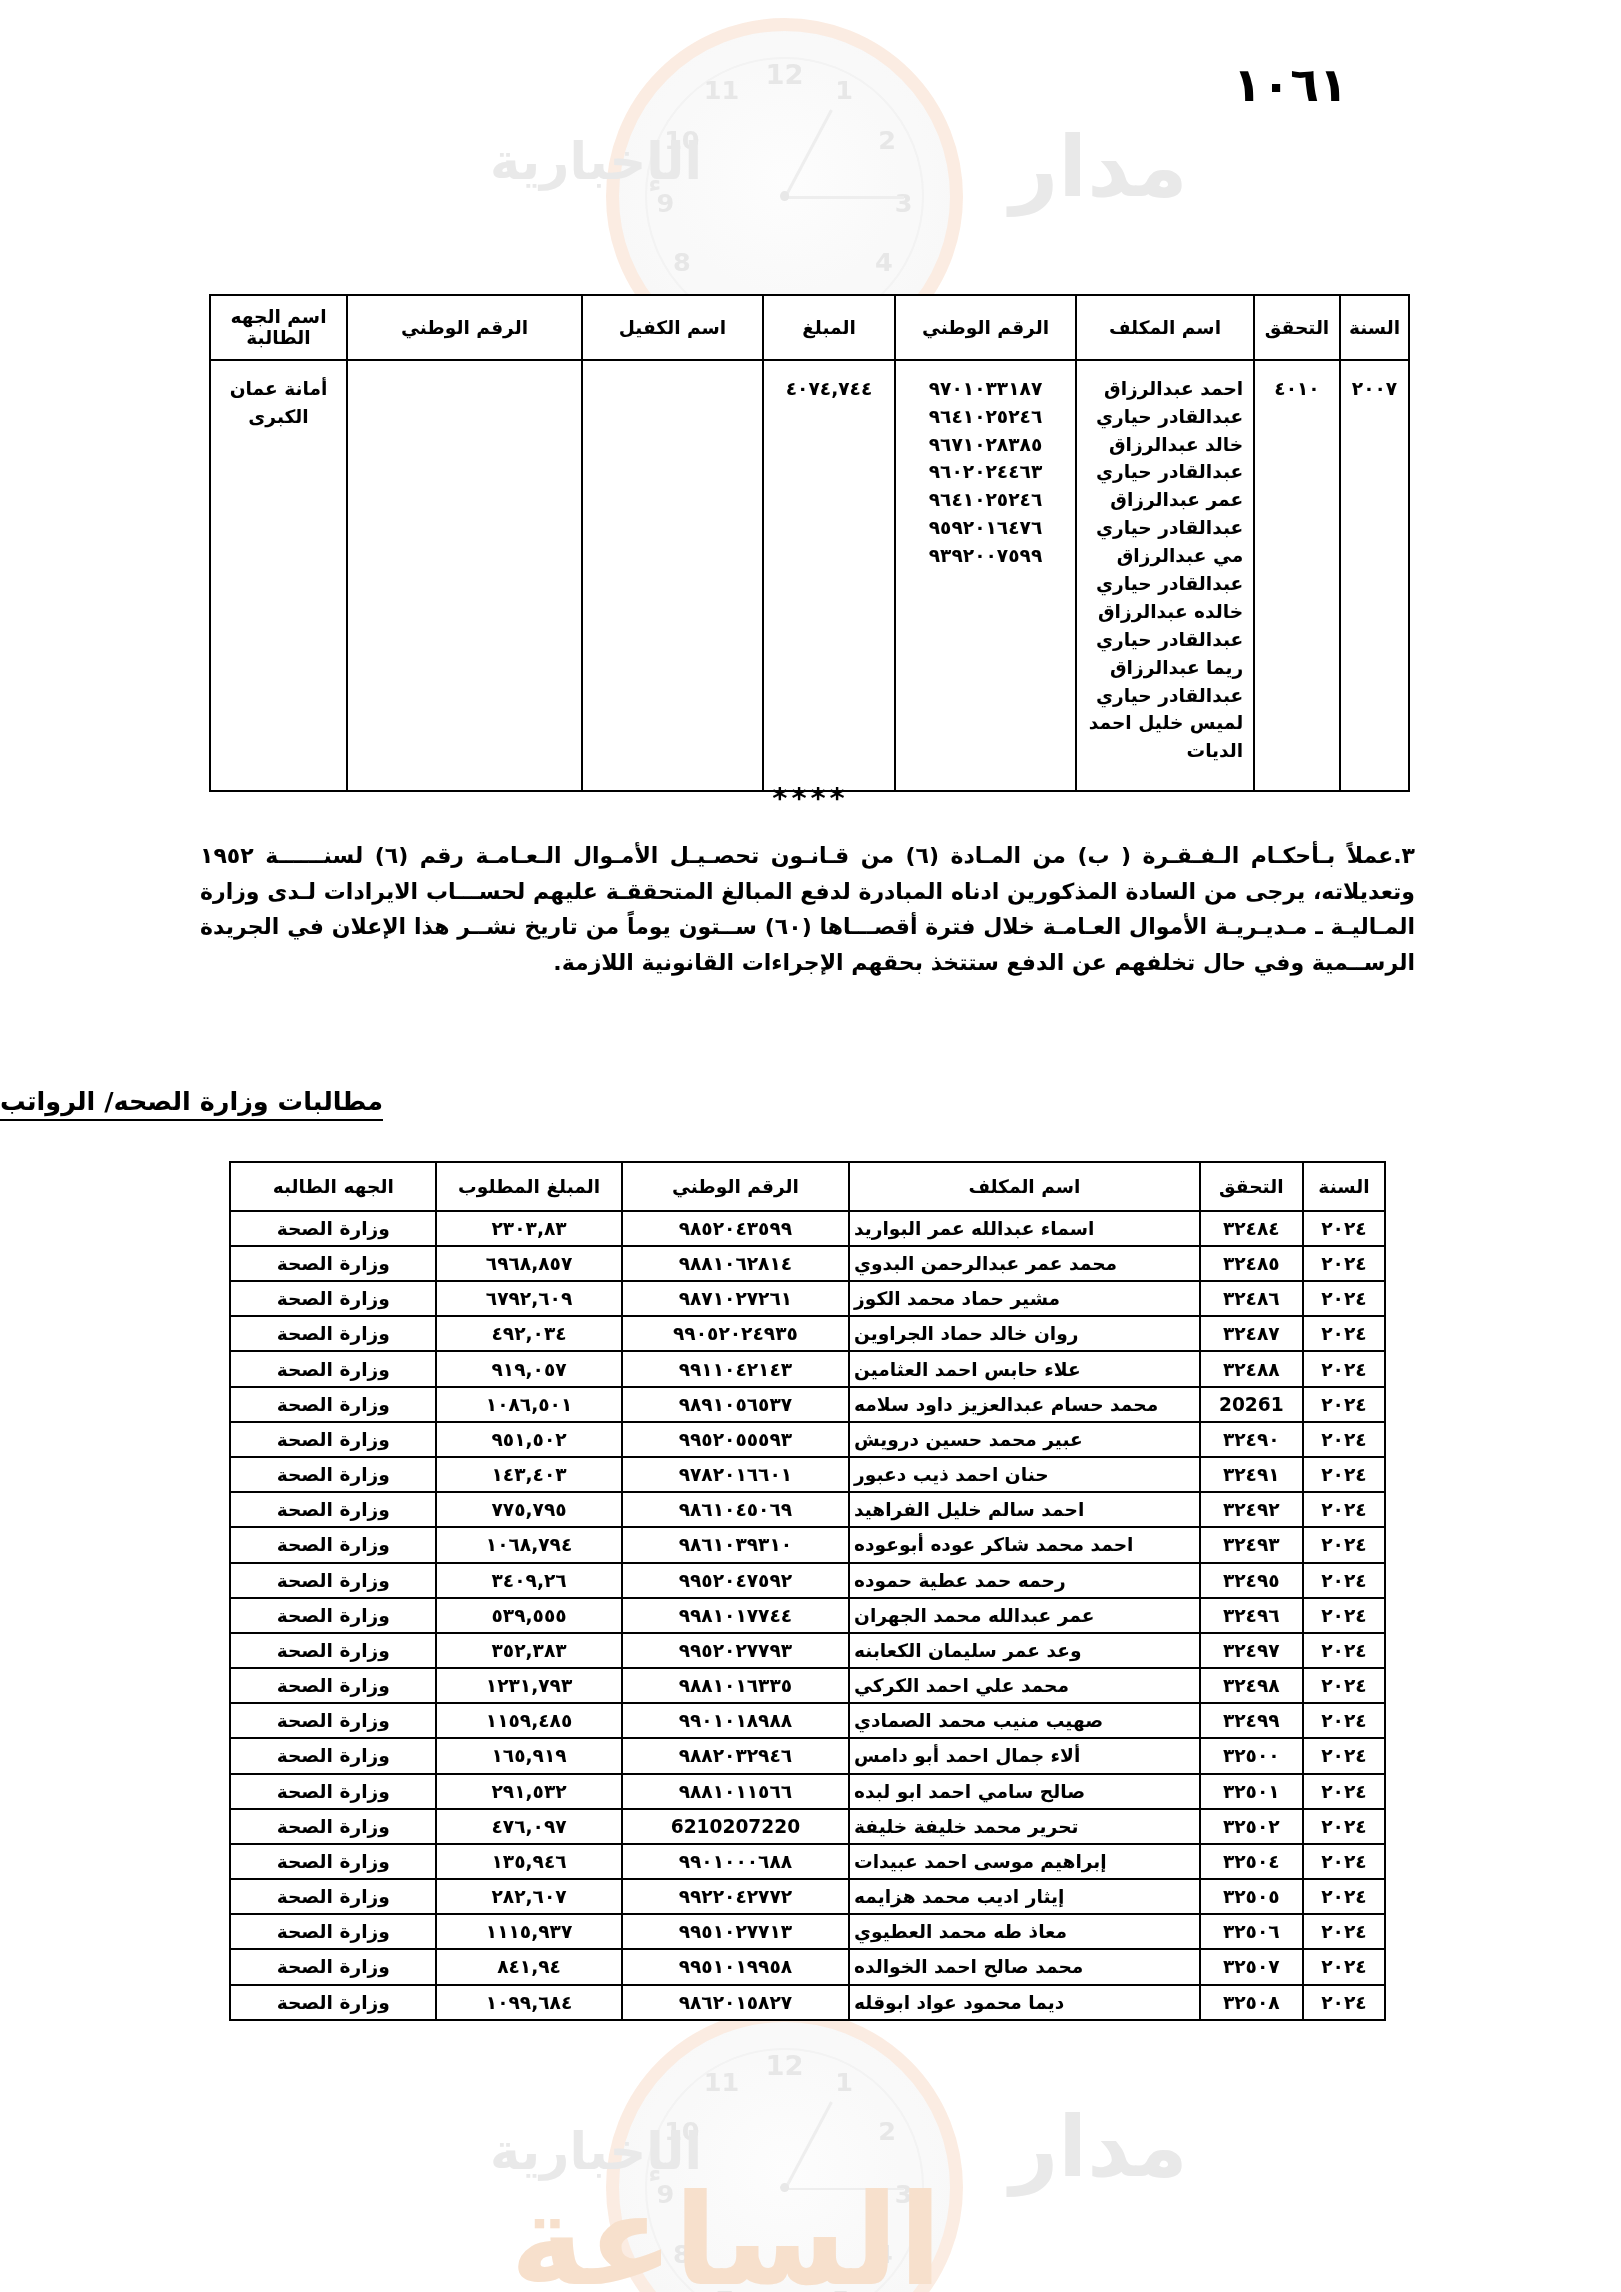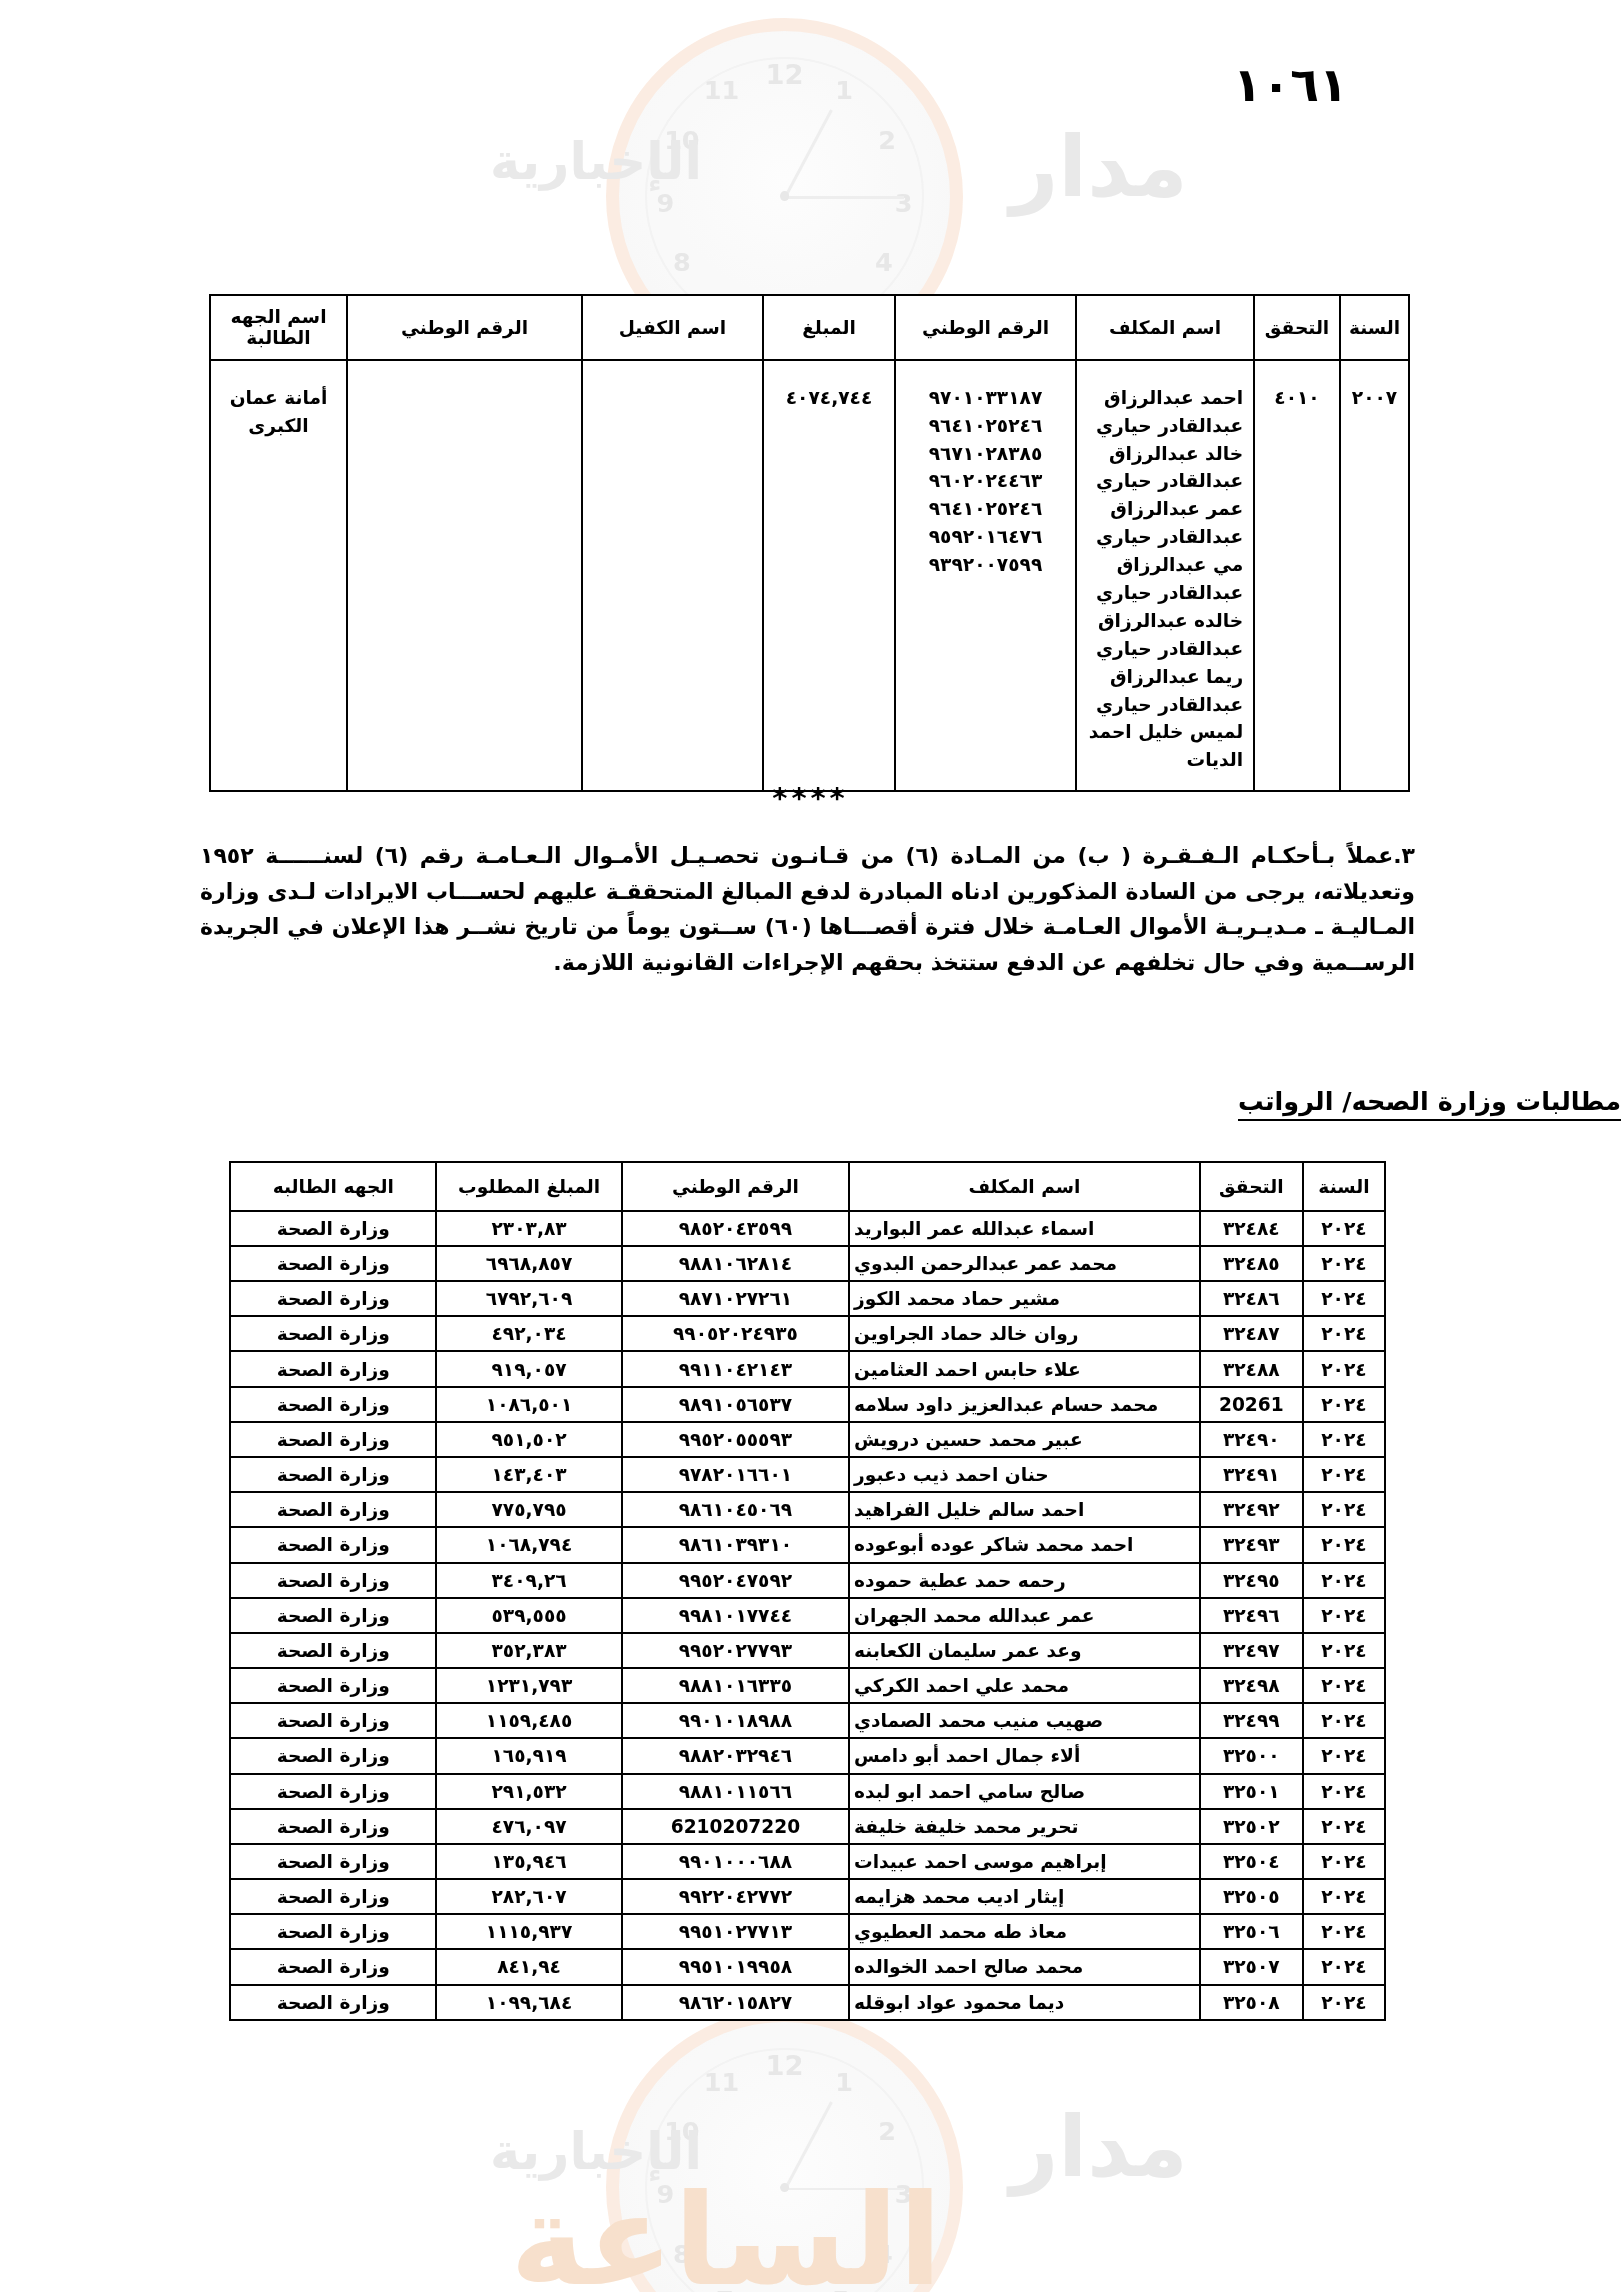--- a/index.html
+++ b/index.html
@@ -142,21 +142,21 @@
   
   #table-claims-amman {
     top: 294px;
     right: 211px;
     width: 1201px;
   }
   #table-claims-amman th { height: 57px; }
   #table-claims-amman td {
     font-size: 18.6px;
     line-height: 1.5;
-    padding-top: 23px;
+    padding-top: 14px;
   }
   #table-claims-amman td.names { text-align: right; padding-right: 9.8px; margin-top: 28px; }
   #table-claims-amman td.numcol { text-align: center; letter-spacing: 1px; }
   .cell-lines > div { white-space: nowrap; }
 
   
   .stars {
     position: absolute;
     top: 781px;
     left: 0; right: 0;
@@ -181,21 +181,21 @@
     text-align: justify;
     text-justify: inter-word;
   }
   .clause .num { font-weight: bold; }
 
   .section-title {
     position: absolute;
     top: 1086px;
     right: 0;
     width: 100%;
-    text-align: right;
+    text-align: left;
     z-index: 3;
     font-size: 25.5px;
     font-weight: bold;
   }
   .section-title span {
     border-bottom: 2.9px solid #000;
     padding-bottom: 2.9px;
   }
 
   

